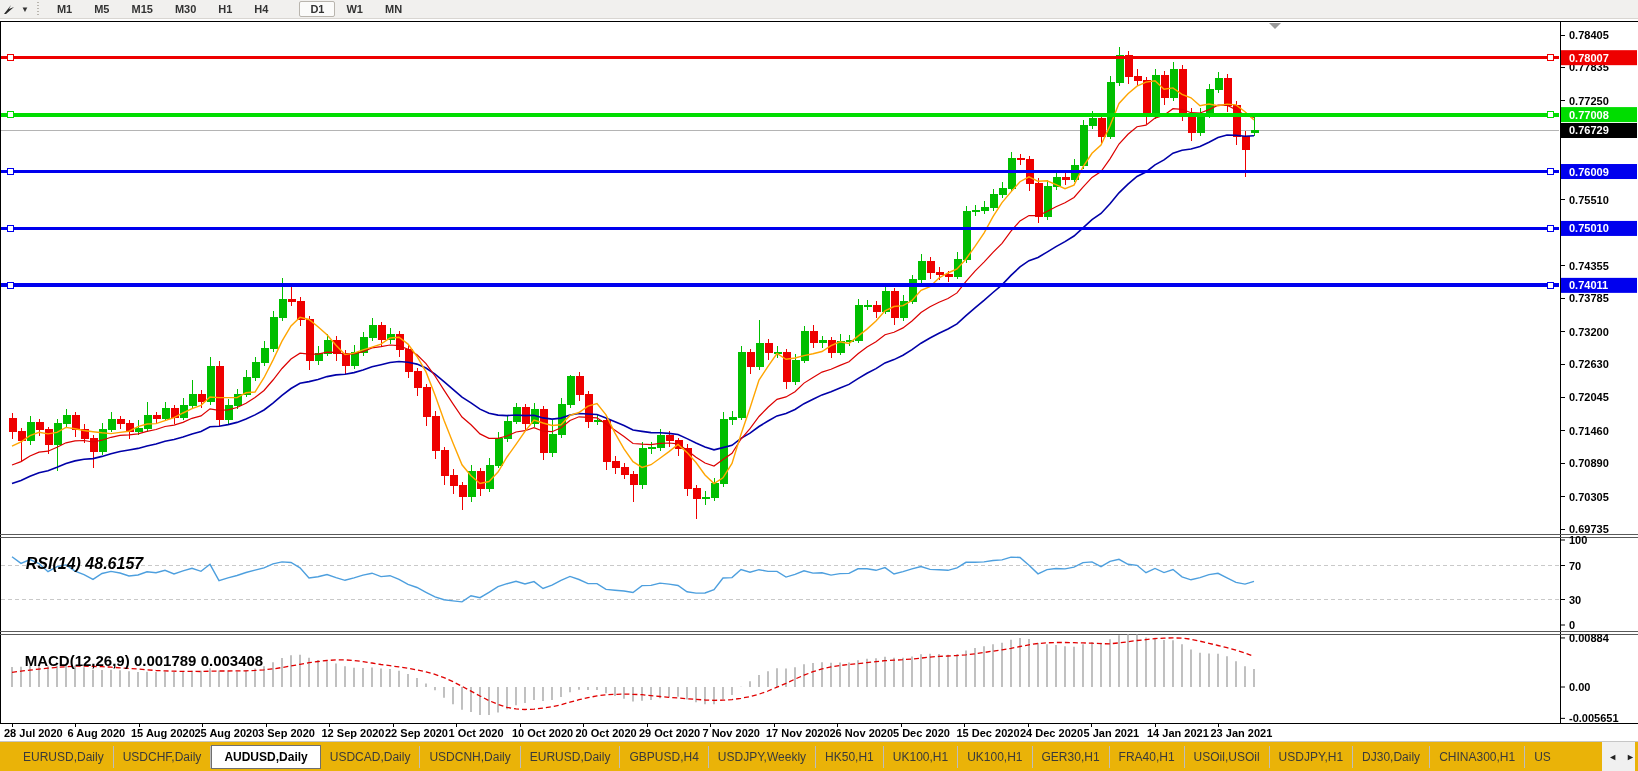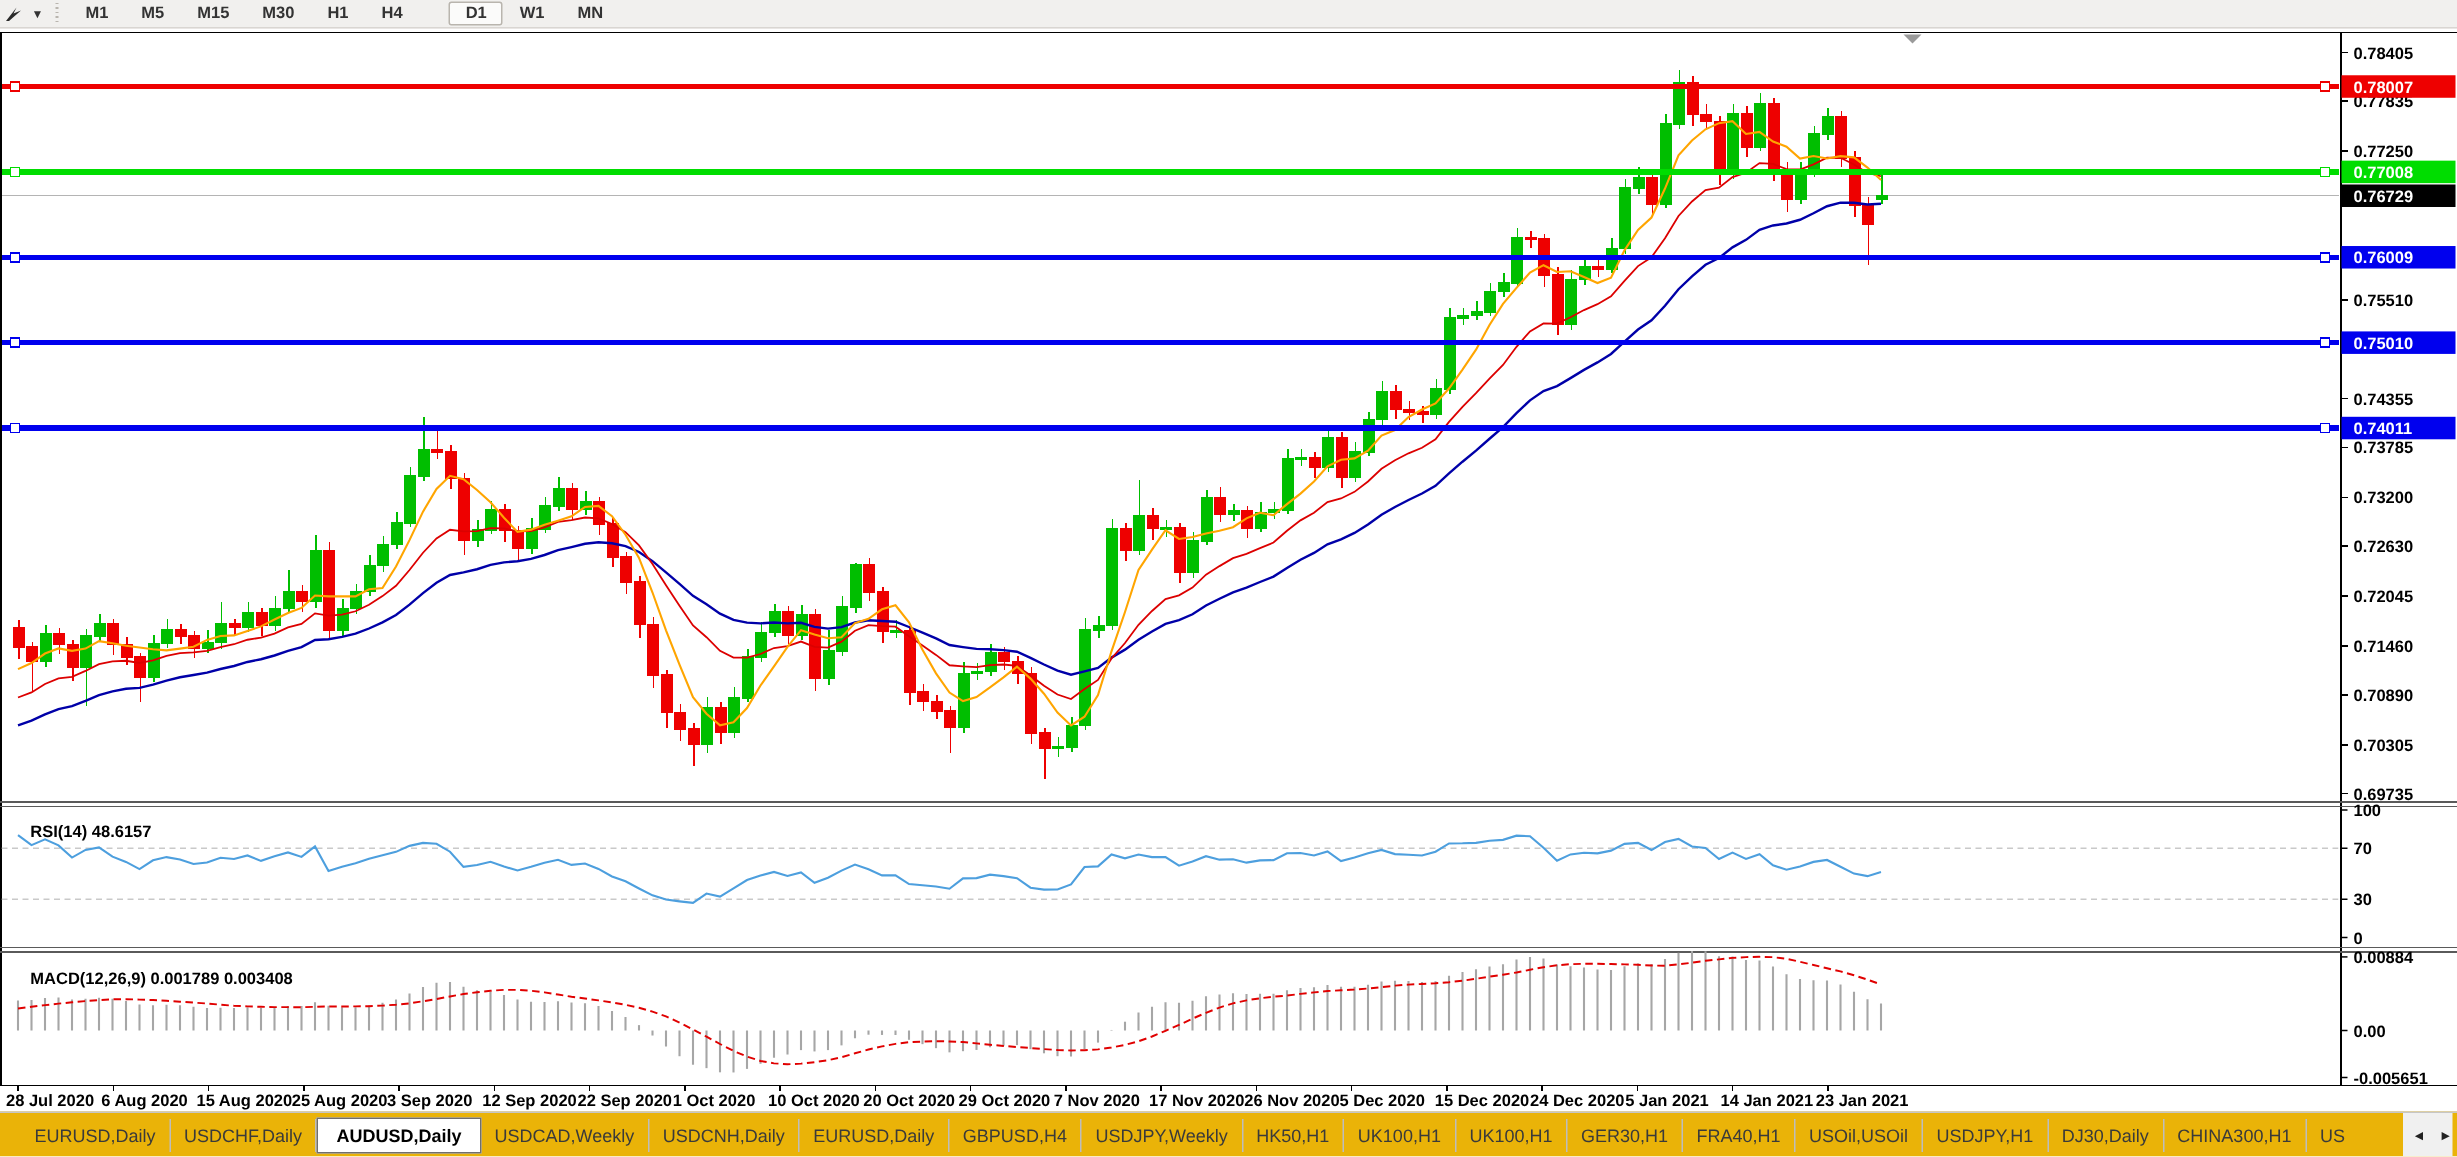--- a/index.html
+++ b/index.html
@@ -621,33 +621,33 @@
         <line x1="1091.5" y1="723" x2="1091.5" y2="727" stroke="#000" shape-rendering="crispEdges"></line>
         <text x="1083.5" y="737" font-size="11" font-weight="bold" fill="#000">5 Jan 2021</text>
         <line x1="1155" y1="723" x2="1155" y2="727" stroke="#000" shape-rendering="crispEdges"></line>
         <text x="1147" y="737" font-size="11" font-weight="bold" fill="#000">14 Jan 2021</text>
         <line x1="1218.5" y1="723" x2="1218.5" y2="727" stroke="#000" shape-rendering="crispEdges"></line>
         <text x="1210.5" y="737" font-size="11" font-weight="bold" fill="#000">23 Jan 2021</text>
       </g>
     </svg>
 
 
-  <div class="ovl" style="left:8px;top:537px;font-size:11px;">
+  <div class="ovl" style="left:8px;top:537px;font-size:16px;font-style:italic;">
     <span>RSI(14)</span> <span>48.6157</span>
   </div>
-  <div class="ovl" style="left:8px;top:635px;font-size:11px;">
+  <div class="ovl" style="left:8px;top:635px;font-size:15px;">
     <span>MACD(12,26,9)</span> <span>0.001789</span> <span>0.003408</span>
   </div>
 
   <div class="tabbar">
     <div id="tabs-mount" style="display:flex;align-items:center;">
         <div class="tab first">EURUSD,Daily</div>
         <div class="tab">USDCHF,Daily</div>
         <div class="tab active">AUDUSD,Daily</div>
-        <div class="tab">USDCAD,Weekly</div>
+        <div class="tab">USDCAD,Daily</div>
         <div class="tab">USDCNH,Daily</div>
         <div class="tab">EURUSD,Daily</div>
         <div class="tab">GBPUSD,H4</div>
         <div class="tab">USDJPY,Weekly</div>
         <div class="tab">HK50,H1</div>
         <div class="tab">UK100,H1</div>
         <div class="tab">UK100,H1</div>
         <div class="tab">GER30,H1</div>
         <div class="tab">FRA40,H1</div>
         <div class="tab">USOil,USOil</div>

